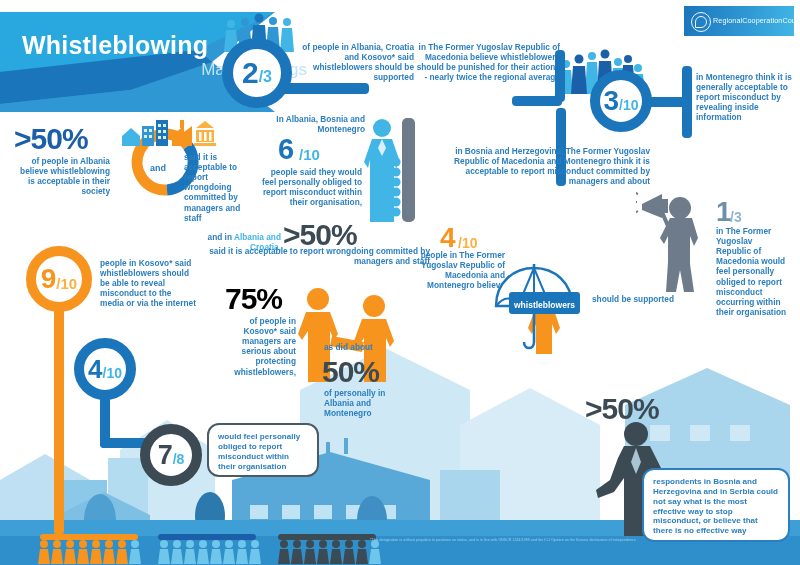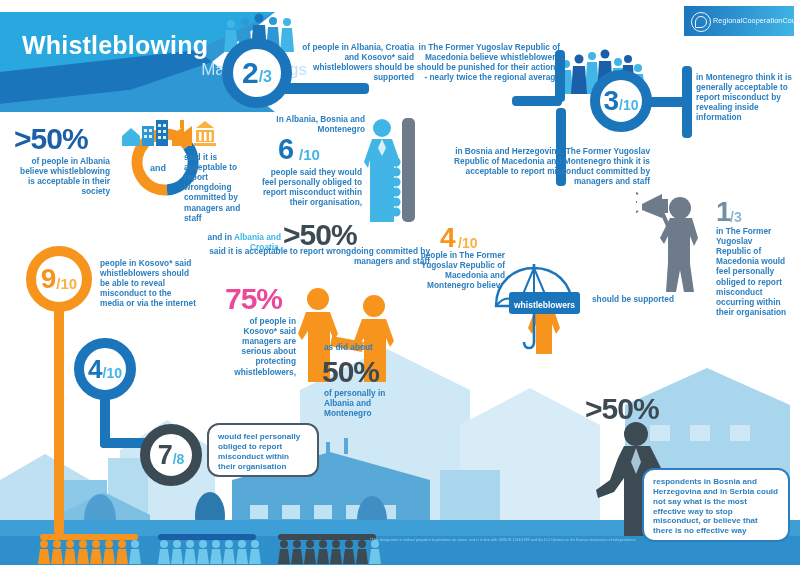--- a/index.html
+++ b/index.html
@@ -154,21 +154,21 @@
   <div class="bar" style="left:512px;top:96px;width:50px;height:10px;background:#1b75bb;"></div>
   <div class="bar" style="left:682px;top:66px;width:10px;height:72px;background:#1b75bb;"></div>
   <div class="bar" style="left:647px;top:97px;width:44px;height:10px;background:#1b75bb;"></div>
   <div class="bar" style="left:556px;top:108px;width:10px;height:78px;background:#1b75bb;"></div>
 
   <div class="ring" style="left:590px;top:70px;width:62px;height:62px;border:10px solid #1b75bb;background:#fff;">
     <span class="stat-num" style="font-size:28px;color:#1b75bb;">3</span>
     <span class="stat-den" style="font-size:14px;color:#41b6e6;margin-top:8px;">/10</span>
   </div>
   <div class="abs txt l" style="left:696px;top:72px;width:98px;font-size:8.3px;color:#2b7fc0;font-weight:bold;">in Montenegro think it is generally acceptable to report misconduct by revealing inside information</div>
-  <div class="abs txt c" style="left:425px;top:146px;width:225px;font-size:8.3px;color:#2b7fc0;font-weight:bold;">in Bosnia and Herzegovina, The Former Yugoslav Republic of Macedonia and Montenegro think it is acceptable to report misconduct committed by managers and staff</div>
+  <div class="abs txt c" style="left:425px;top:146px;width:225px;font-size:8.3px;color:#2b7fc0;font-weight:bold;">in Bosnia and Herzegovina, The Former Yugoslav Republic of Macedonia and Montenegro think it is acceptable to report misconduct committed by managers and about</div>
 
   <div class="abs b" style="left:14px;top:122px;width:110px;font-size:30px;color:#1b5fa8;letter-spacing:-1px;">&gt;50%</div>
   <div class="abs txt c" style="left:14px;top:156px;width:96px;font-size:8.3px;color:#2b7fc0;font-weight:bold;">of people in Albania believe whistleblowing is acceptable in their society</div>
 
   <svg class="abs" style="left:118px;top:116px;" width="98" height="90" viewBox="0 0 98 90">
     <path d="M49 74 A28 28 0 1 1 70 30" fill="none" stroke="#f7941e" stroke-width="11"></path>
     <path d="M70 30 A28 28 0 0 1 49 74" fill="none" stroke="#1b75bb" stroke-width="11"></path>
 
     <g>
       <path d="M4 20 L13 12 L22 20 L22 30 L4 30 Z" fill="#41b6e6"></path>
@@ -244,21 +244,21 @@
   </div>
 
   <div class="ring" style="left:140px;top:424px;width:62px;height:62px;border:10px solid #3c4a54;background:#fff;">
     <span class="stat-num" style="font-size:27px;color:#3c4a54;">7</span>
     <span class="stat-den" style="font-size:14px;color:#41b6e6;margin-top:8px;">/8</span>
   </div>
   <div class="bubble" style="left:207px;top:423px;width:112px;height:54px;">
     <div class="txt" style="font-size:8.1px;color:#2b7fc0;font-weight:bold;">would feel personally obliged to report misconduct within their organisation</div>
   </div>
 
-  <div class="abs b" style="left:225px;top:282px;font-size:30px;color:#ec4899;letter-spacing:-1px;">75%</div>
+  <div class="abs b" style="left:225px;top:282px;font-size:30px;color:#000000;letter-spacing:-1px;">75%</div>
   <div class="abs txt c" style="left:216px;top:316px;width:80px;font-size:8.3px;color:#2b7fc0;font-weight:bold;">of people in Kosovo* said managers are serious about protecting whistleblowers,</div>
 
   <svg class="abs" style="left:290px;top:284px;" width="116" height="98" viewBox="0 0 116 98">
     <g fill="#f7941e">
       <circle cx="28" cy="15" r="11"></circle>
       <path d="M16 28 L40 28 L48 50 L44 56 L40 47 L40 98 L18 98 L18 47 L12 56 L8 50 Z"></path>
       <circle cx="84" cy="22" r="11"></circle>
       <path d="M72 35 L96 35 L104 57 L100 63 L96 54 L96 98 L74 98 L74 54 L68 63 L64 57 Z"></path>
       <path d="M42 52 L74 58 L72 68 L40 62 Z"></path>
     </g>

